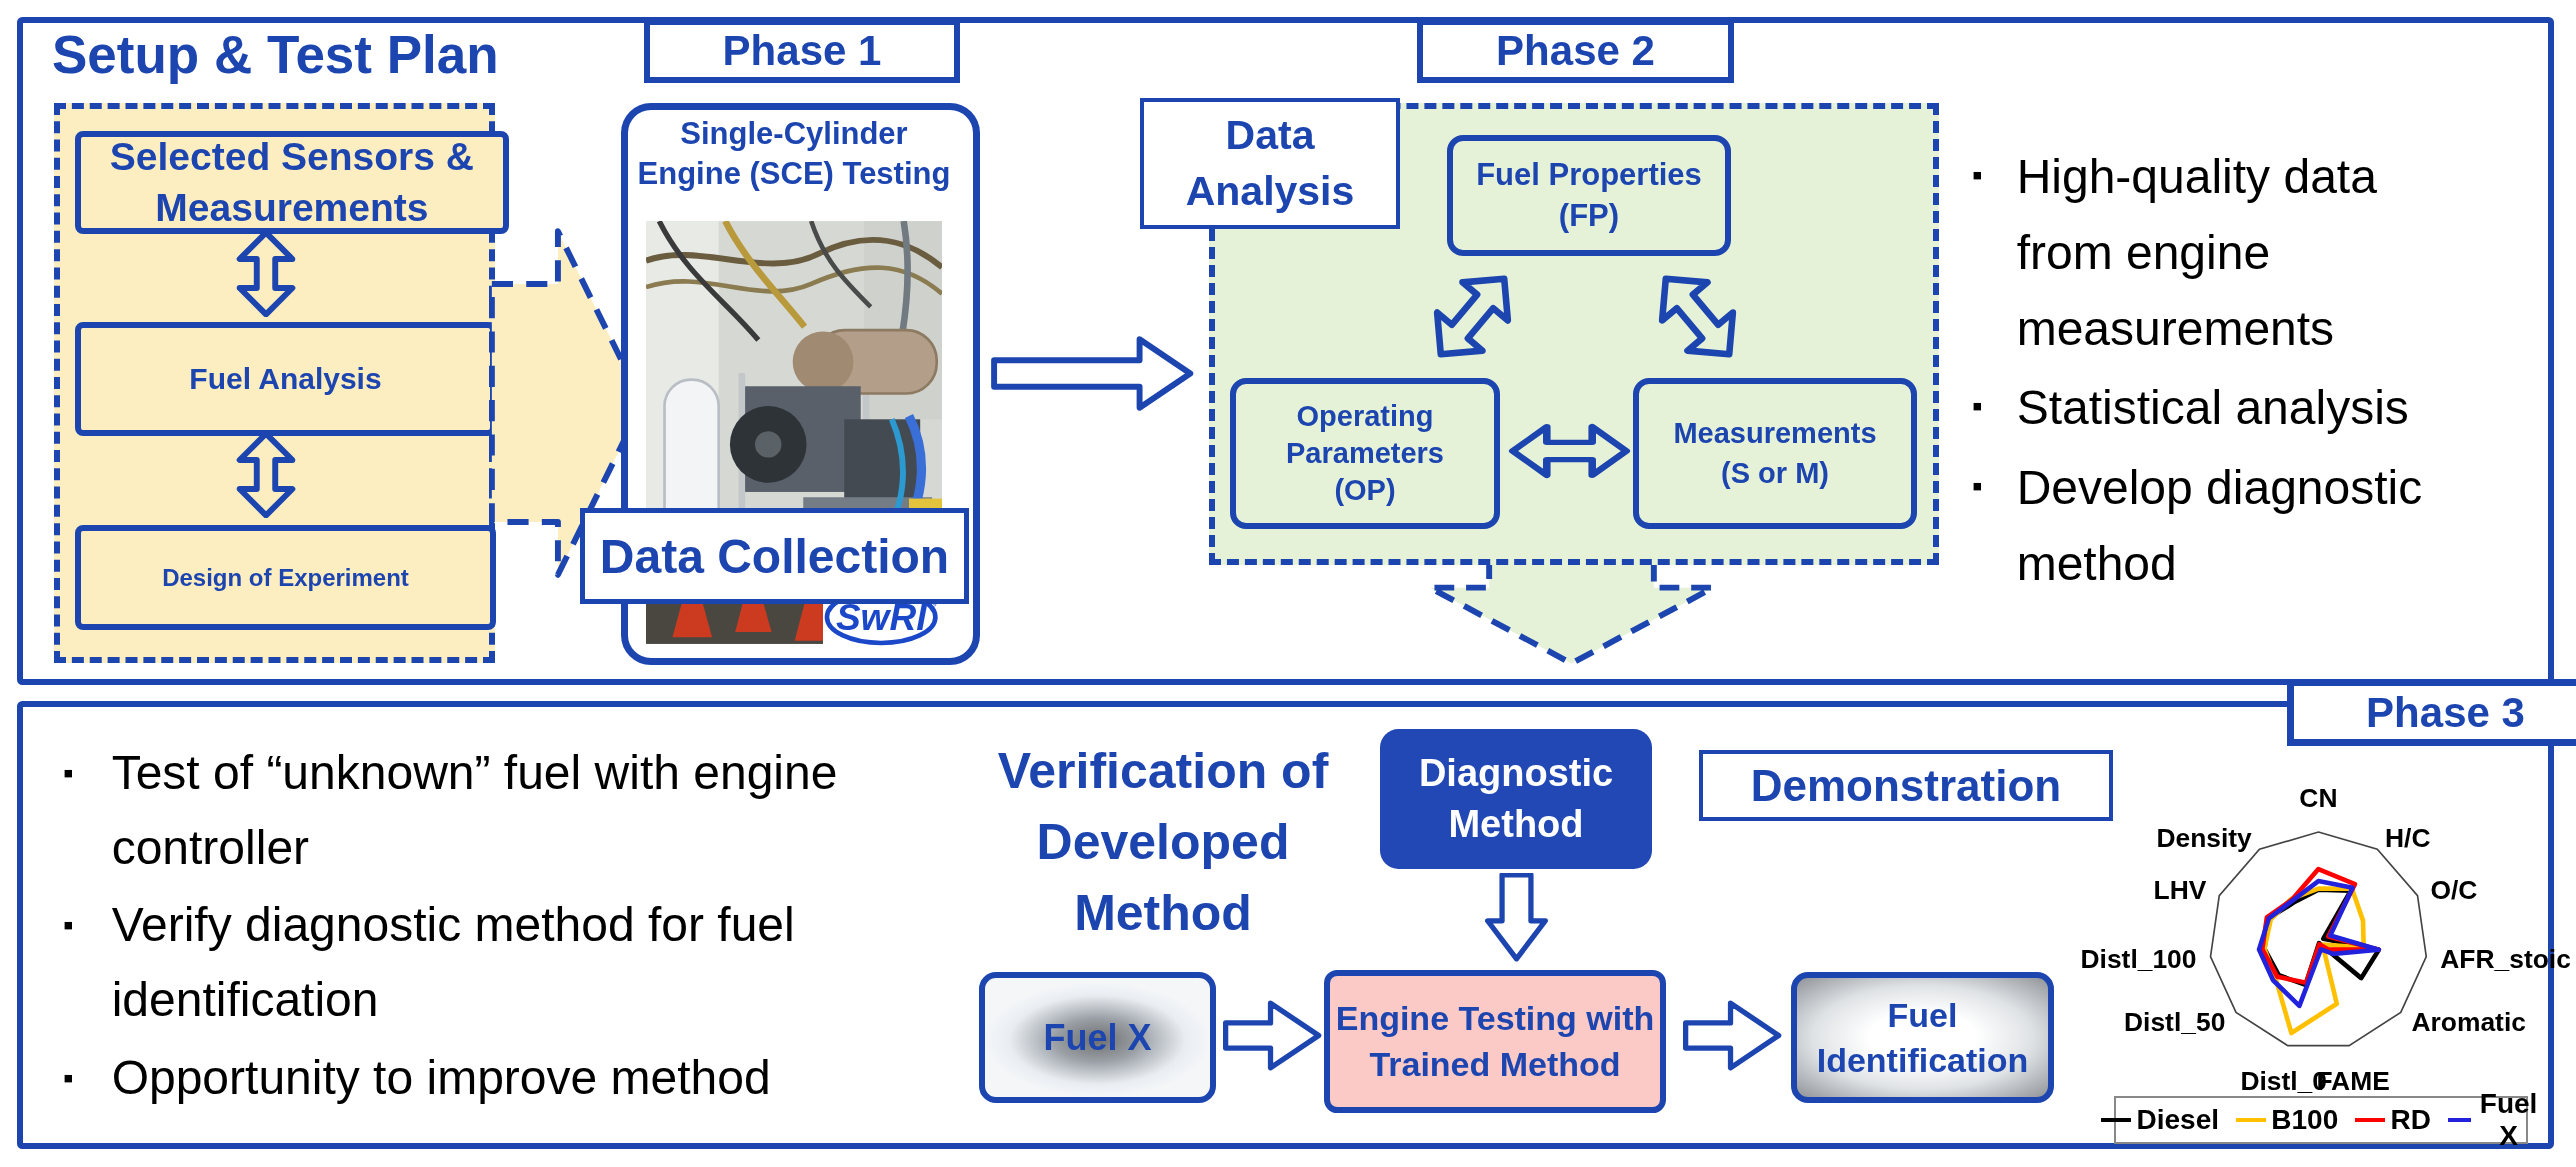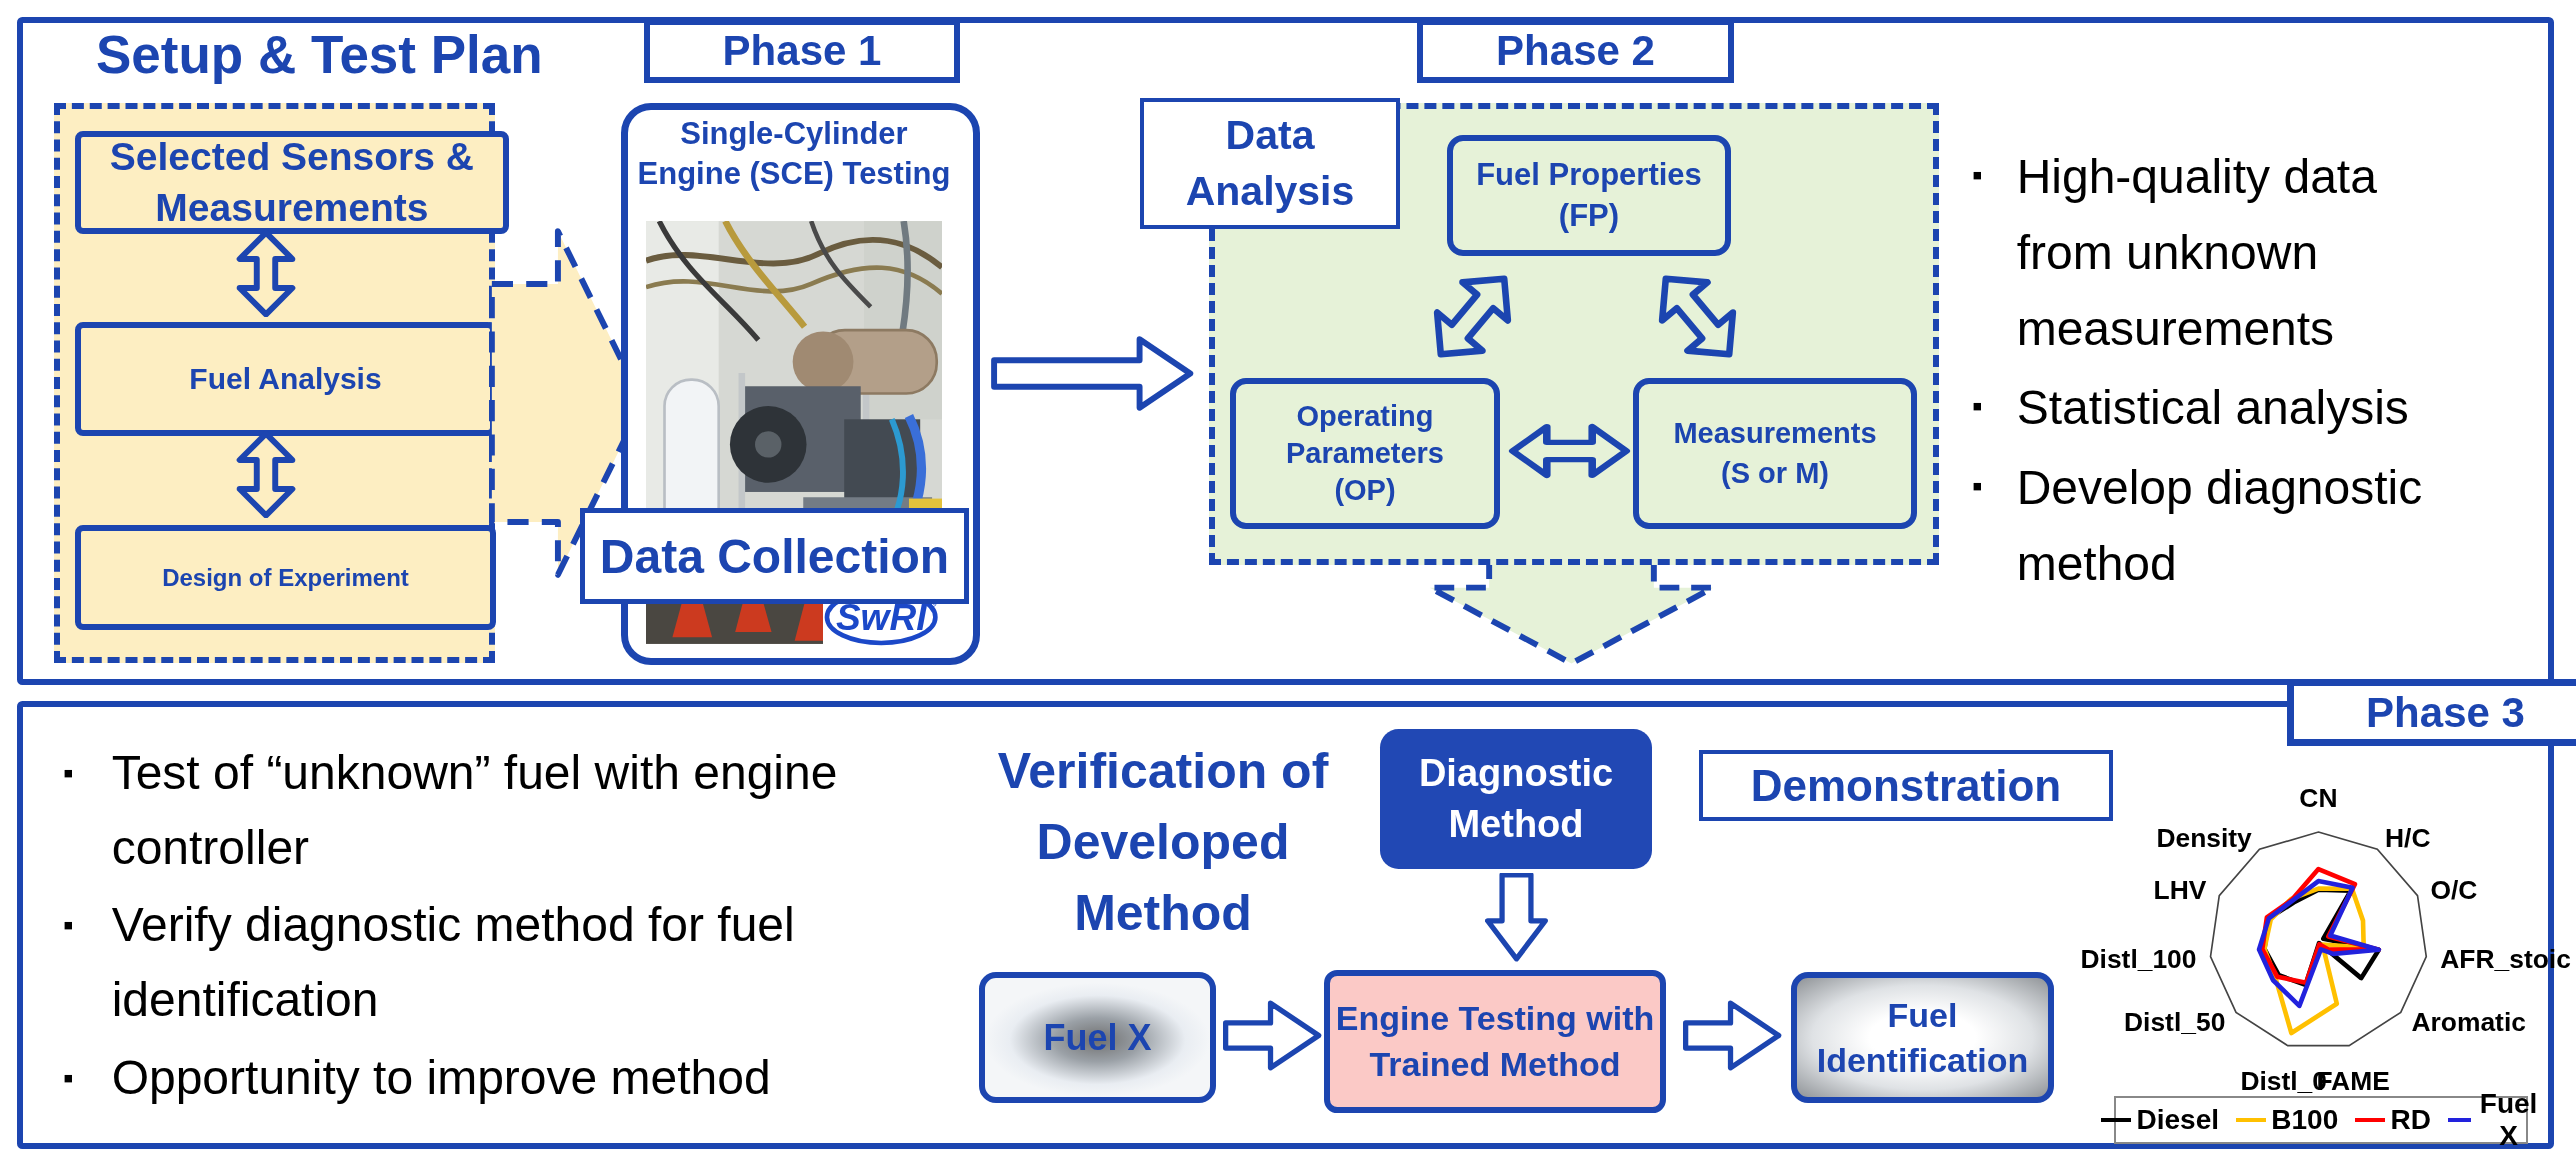--- a/index.html
+++ b/index.html
@@ -21,21 +21,21 @@
   .lg-item{display:flex;align-items:center;gap:5.3px;font-weight:bold;font-size:28px;color:#000;}
   .lg-line{display:inline-block;width:30px;height:4.6px;}
 </style>
 </head>
 <body>
 
 <div class="slide">
 
   <div class="abs section" style="left:16.5px;top:16.5px;width:2525px;height:656px;"></div>
 
-  <div class="abs blue bold" style="left:52px;top:24px;font-size:53px;margin-left:44px;">Setup &amp; Test Plan</div>
+  <div class="abs blue bold" style="left:52px;top:24px;font-size:53px;">Setup &amp; Test Plan</div>
 
   <div class="abs dashed-y" style="left:54px;top:103px;width:429px;height:548px;"></div>
 
   <div class="abs ybox ctr" style="left:75px;top:131px;width:369px;height:83px;padding:4px 26.4px;">
     <span class="blue bold" style="font-size:39px;line-height:1.3;">Selected Sensors &amp; Measurements</span>
   </div>
 
   <svg class="abs" style="left:223px;top:230px;" width="86" height="87" viewBox="-65 -66 130 132">
     <polygon points="0,-62 -40,-22 -14,-22 -14,22 -40,22 0,62 40,22 14,22 14,-22 40,-22" fill="none" stroke="#1c45b0" stroke-width="9" stroke-linejoin="round"></polygon>
   </svg>
@@ -167,21 +167,21 @@
     </span>
   </div>
 
   <svg class="abs" style="left:1413px;top:558px;z-index:0;" width="317" height="112" viewBox="0 0 480 170">
     <path d="M115,2 L115,45 L25,45 L240,160 L455,45 L365,45 L365,2" fill="#e6f2d8" stroke="#1c45b0" stroke-width="9" stroke-dasharray="30 18" stroke-linejoin="round"></path>
   </svg>
 
   <div class="abs bullets" style="left:1972px;top:139px;gap:4px;">
     <div class="bullet">
       <span class="mark" style="font-size:30px;line-height:2.4;margin-right:34px;">▪</span>
-      <span style="font-size:48px;line-height:1.58;width:429px;">High-quality data from unknown measurements</span>
+      <span style="font-size:48px;line-height:1.58;width:429px;">High-quality data from engine measurements</span>
     </div>
     <div class="bullet">
       <span class="mark" style="font-size:30px;line-height:2.4;margin-right:34px;">▪</span>
       <span style="font-size:48px;line-height:1.58;width:449px;">Statistical analysis</span>
     </div>
     <div class="bullet">
       <span class="mark" style="font-size:30px;line-height:2.4;margin-right:34px;">▪</span>
       <span style="font-size:48px;line-height:1.58;width:429px;">Develop diagnostic method</span>
     </div>
   </div>

